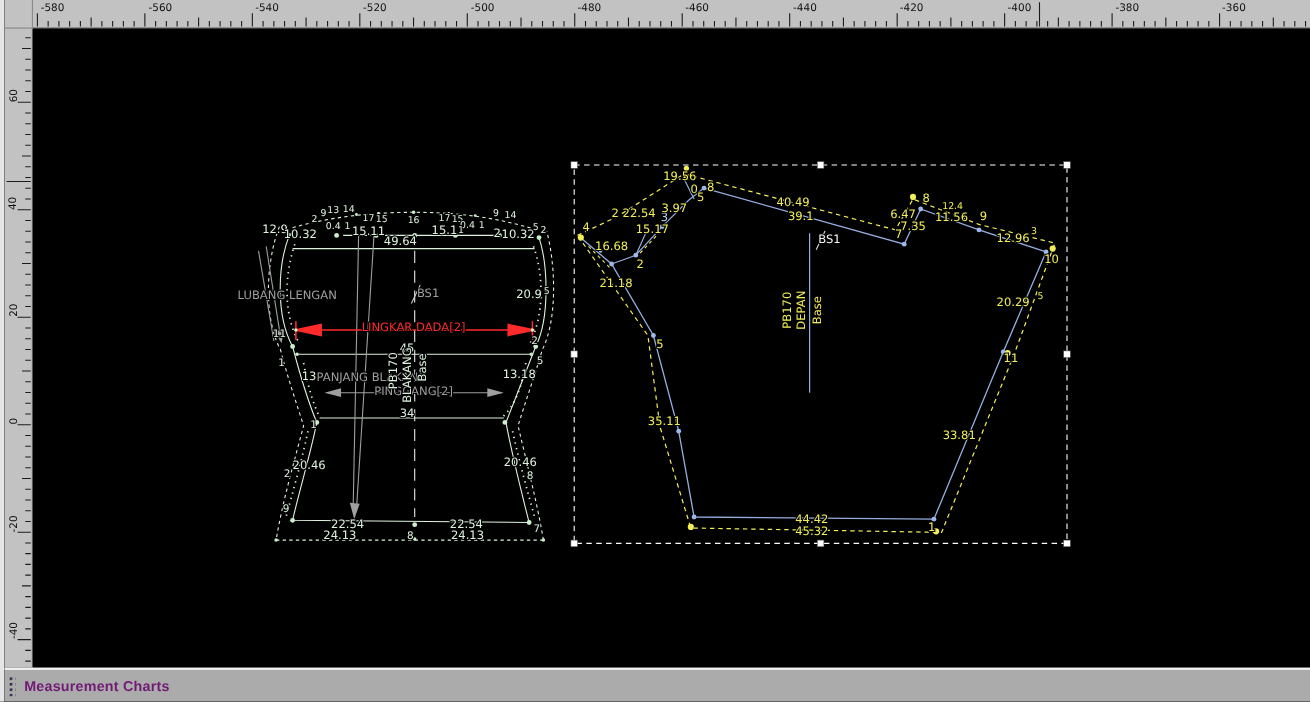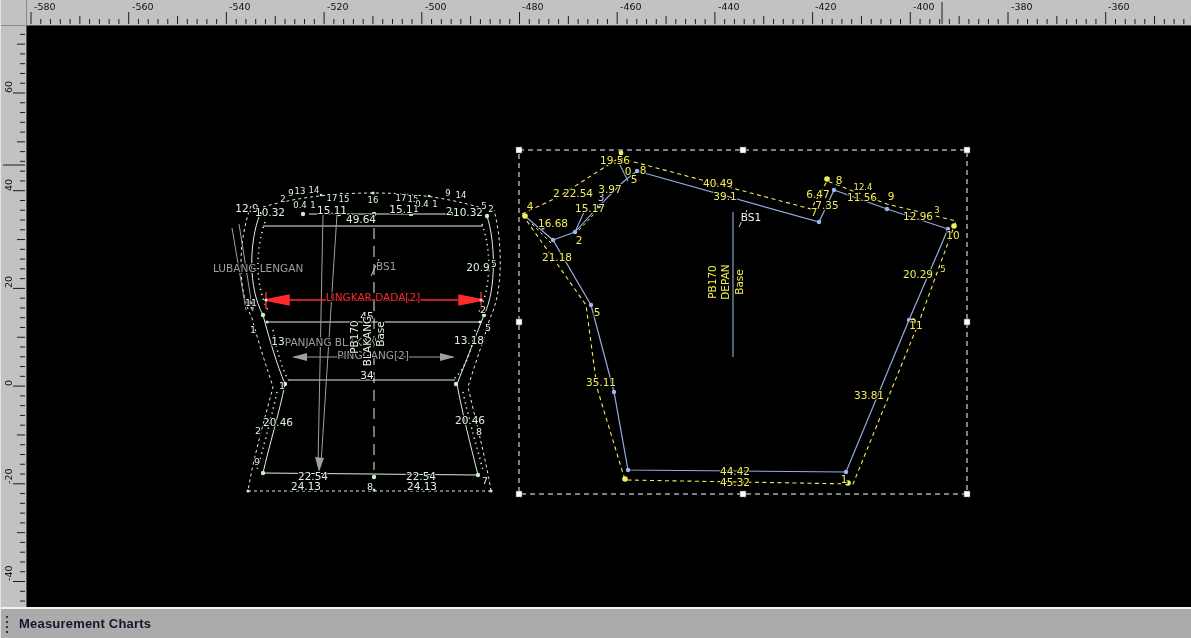--- a/index.html
+++ b/index.html
@@ -1,31 +1,31 @@
 <!DOCTYPE html>
 <html><head>
 <meta charset="utf-8">
 <style>
   html,body{margin:0;padding:0;background:#777;}
   *{box-sizing:border-box;}
   .app{position:relative;width:1191px;height:638px;background:#000;overflow:hidden;
-       font-family:"DejaVu Sans",sans-serif;border-left:1px solid #e5e5e5;}
+       font-family:"DejaVu Sans",sans-serif;border-left:4px solid #e5e5e5;}
   .corner{position:absolute;left:0;top:0;width:26px;height:26px;background:#c2c2c2;
           border-right:1px solid #8a8a8a;border-bottom:1px solid #8a8a8a;}
   .ruler-top{position:absolute;left:26px;top:0;width:1165px;height:26px;background:#c2c2c2;
              border-bottom:1px solid #555;}
   .ruler-left{position:absolute;left:0;top:26px;width:26px;height:581px;background:#c2c2c2;
               border-right:1px solid #555;}
   .canvas{position:absolute;left:26px;top:26px;width:1165px;height:581px;background:#000;cursor:crosshair;}
   .statusbar{position:absolute;left:0;top:607px;width:1191px;height:31px;background:#ababab;
              border-top:2px solid #f2f2f2;display:flex;align-items:center;}
   .grip{width:6px;height:18px;margin-left:4px;margin-right:8px;
         background-image:radial-gradient(circle at 2px 2px,#323250 1.2px,transparent 1.4px);
         background-size:5px 5px;}
-  .sb-label{font:bold 13px "Liberation Sans",sans-serif;color:#0f172a;letter-spacing:.2px;}
+  .sb-label{font:bold 13px "Liberation Sans",sans-serif;color:#701a75;letter-spacing:.2px;}
   svg text.lbl{paint-order:stroke;stroke:#000;stroke-width:2px;font-family:"DejaVu Sans",sans-serif;
                font-size:10.5px;}
   .c-g{fill:#def3de;} .c-w{fill:#f3f3f3;} .c-gr{fill:#9f9f9f;stroke-width:0;} 
   .c-r{fill:#ff2a2a;} .c-y{fill:#f2ee58;} .c-bl{fill:#bcd0f5;}
   .rul-txt{font-family:"DejaVu Sans",sans-serif;font-size:9.5px;fill:#111;}
 </style>
 </head>
 <body>
 
 <div class="app">

